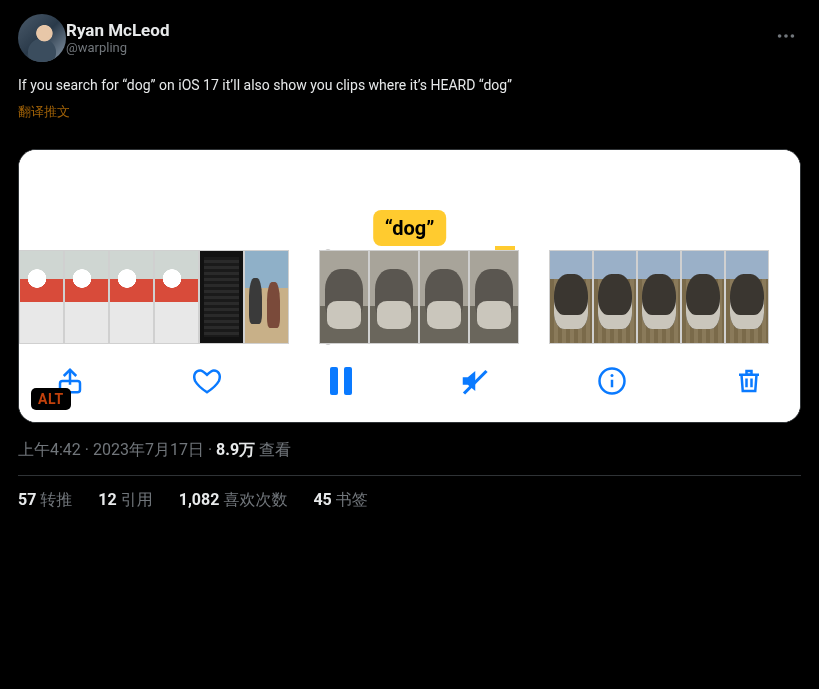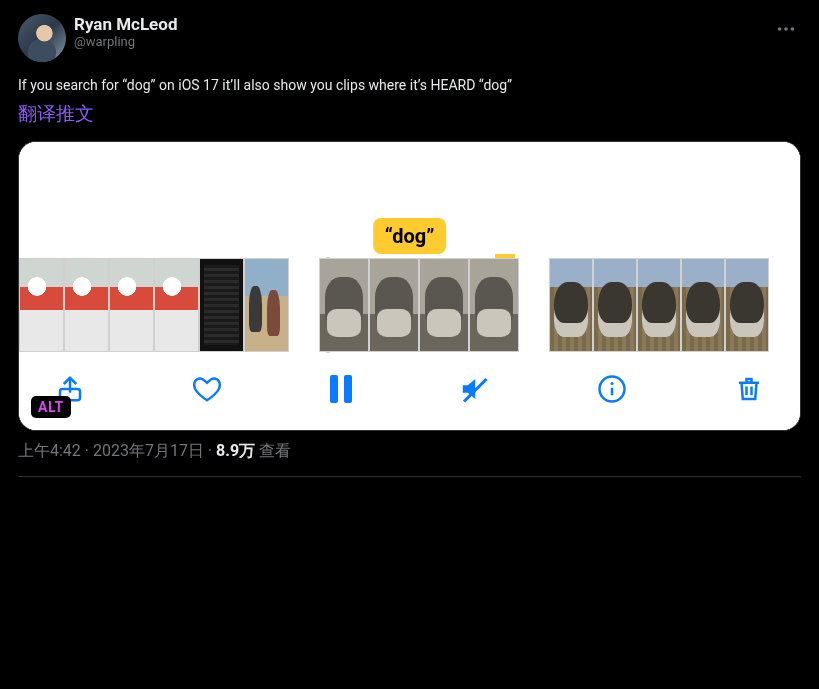--- a/index.html
+++ b/index.html
@@ -9,22 +9,22 @@
     font-family: -apple-system, BlinkMacSystemFont, "Segoe UI", Roboto, Helvetica, Arial, sans-serif;
     width: 819px;
     height: 689px;
     overflow: hidden;
   }
   .tweet {
     padding: 14px 18px 10px 18px;
   }
   .header {
     display: flex;
-    align-items: flex-start;
-    gap: 8px;
+    align-items: center;
+    gap: 0;
     margin-bottom: 14px;
   }
   .avatar {
     width: 48px; height: 48px;
     border-radius: 50%;
     background: linear-gradient(135deg,#4a5a6a 0%, #2a3a4a 50%, #8a9aaa 100%);
     flex: none;
     position: relative;
     overflow: hidden;
   }
@@ -52,36 +52,36 @@
     padding: 4px;
     cursor: pointer;
   }
   .tweet-text {
     font-size: 14px;
     line-height: 1.35;
     color: #e7e9ea;
     margin-bottom: 6px;
   }
   .translate-link {
-    color: #8b5cf6;
-    font-size: 19px;
+    color: #a16207;
+    font-size: 13px;
     cursor: pointer;
-    margin-bottom: 14px;
+    margin-bottom: 28px;
     display: inline-block;
   }
   .media-card {
     width: 100%;
     background: #fff;
     border-radius: 18px;
     overflow: hidden;
     position: relative;
     border: 1px solid #2f3336;
   }
   .media-top {
-    height: 116px;
+    height: 100px;
     background: #fff;
     position: relative;
   }
   .bubble {
     position: absolute;
     bottom: 4px;
     left: 50%;
     transform: translateX(-50%);
     background: #ffcb2f;
     color: #000;
@@ -191,31 +191,31 @@
     display:flex; gap:6px;
   }
   .pause-icon span{
     width:8px; height:28px; background:#0a7aff; border-radius:2px;
   }
   .alt-badge {
     position: absolute;
     left: 12px;
     bottom: 12px;
     background: #000;
-    color: #d946ef;
+    color: #c2410c;
     font-weight: 700;
     font-size: 14px;
     padding: 3px 7px;
     border-radius: 5px;
     letter-spacing: 0.5px;
   }
   .meta-row {
     color: #71767b;
     font-size: 16px;
-    margin-top: 10px;
+    margin-top: 17px;
     padding-bottom: 14px;
     border-bottom: 1px solid #2f3336;
   }
   .meta-row .views-count { color: #e7e9ea; font-weight: 700; }
   .stats-row {
     display: flex;
     gap: 26px;
     padding: 14px 0 6px 0;
     font-size: 16px;
     color: #71767b;
@@ -321,14 +321,20 @@
       </div>
     </div>
 
     <div class="alt-badge">ALT</div>
   </div>
 
   <div class="meta-row">
     <span>上午4:42</span><span> · </span><span>2023年7月17日</span><span> · </span><span class="views-count">8.9万</span> <span>查看</span>
   </div>
 
+  <div class="stats-row">
+    <div><span class="n">57</span><span>转推</span></div>
+    <div><span class="n">12</span><span>引用</span></div>
+    <div><span class="n">1,082</span><span>喜欢次数</span></div>
+    <div><span class="n">45</span><span>书签</span></div>
+  </div>
 
 </div>
 
 </body></html>

